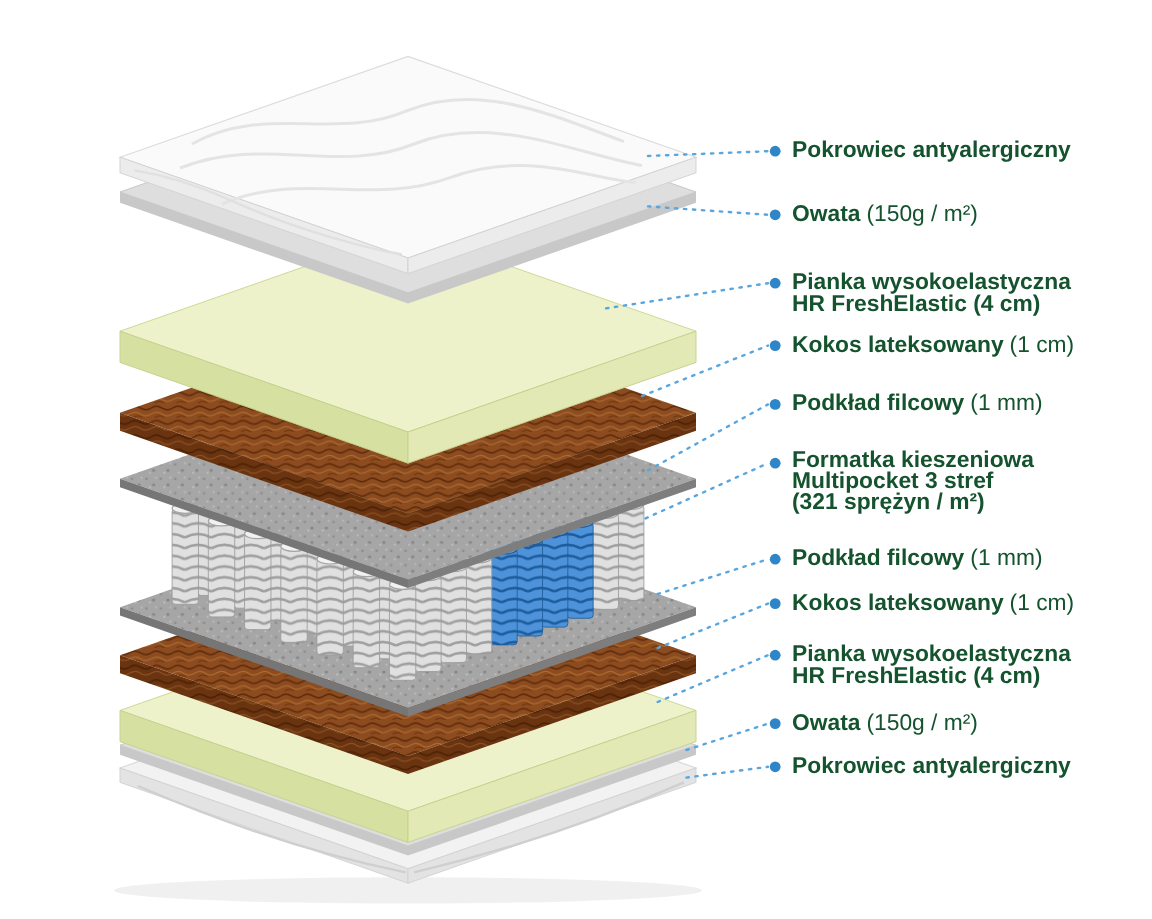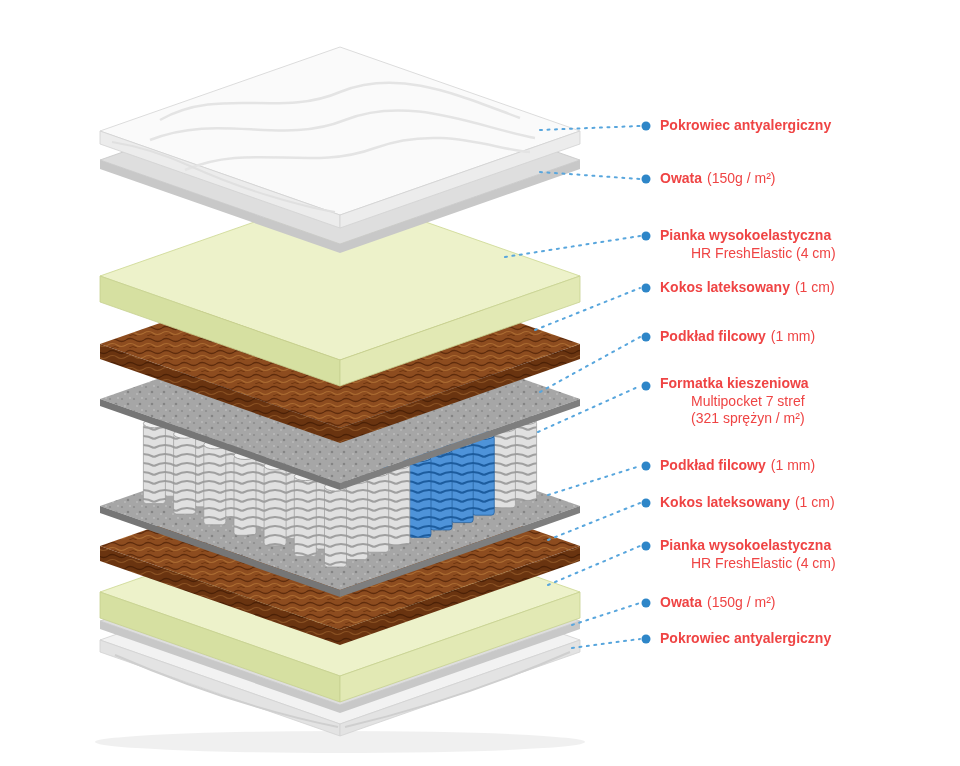--- a/index.html
+++ b/index.html
@@ -8,28 +8,28 @@
     background:#ffffff;
     font-family:"Liberation Sans", sans-serif;
     position:relative;
     overflow:hidden;
   }
   .stage { position:absolute; inset:0; }
   svg.art { position:absolute; left:0; top:0; }
   .label {
     position:absolute;
     left:660px;
-    color:#ef4444;
-    font-size:14px;
+    color:#14532d;
+    font-size:19px;
     line-height:17.5px;
     white-space:nowrap;
   }
   .label .b { font-weight:700; }
   .label .r { font-weight:400; margin-left:5px;margin-top:40px; }
-  .label .sub { font-weight:400;margin-left:31px; }
+  .label .sub { font-weight:700; }
   .leader {
     stroke:#58a6dd;
     stroke-width:2;
     stroke-dasharray:2 5.5;
     stroke-linecap:round;
     fill:none;
   }
   .dot { fill:#2e86c8; }
 </style>
 </head>
@@ -322,21 +322,21 @@
   <div class="label" style="top:279px">
     <span class="b">Kokos lateksowany</span><span class="r">(1 cm)</span>
   </div>
 
   <div class="label" style="top:328px">
     <span class="b">Podkład filcowy</span><span class="r">(1 mm)</span>
   </div>
 
   <div class="label" style="top:375px">
     <span class="b">Formatka kieszeniowa</span>
-    <div class="sub">Multipocket 7 stref</div>
+    <div class="sub">Multipocket 3 stref</div>
     <div class="sub">(321 sprężyn / m²)</div>
   </div>
 
   <div class="label" style="top:457px">
     <span class="b">Podkład filcowy</span><span class="r">(1 mm)</span>
   </div>
 
   <div class="label" style="top:494px">
     <span class="b">Kokos lateksowany</span><span class="r">(1 cm)</span>
   </div>

